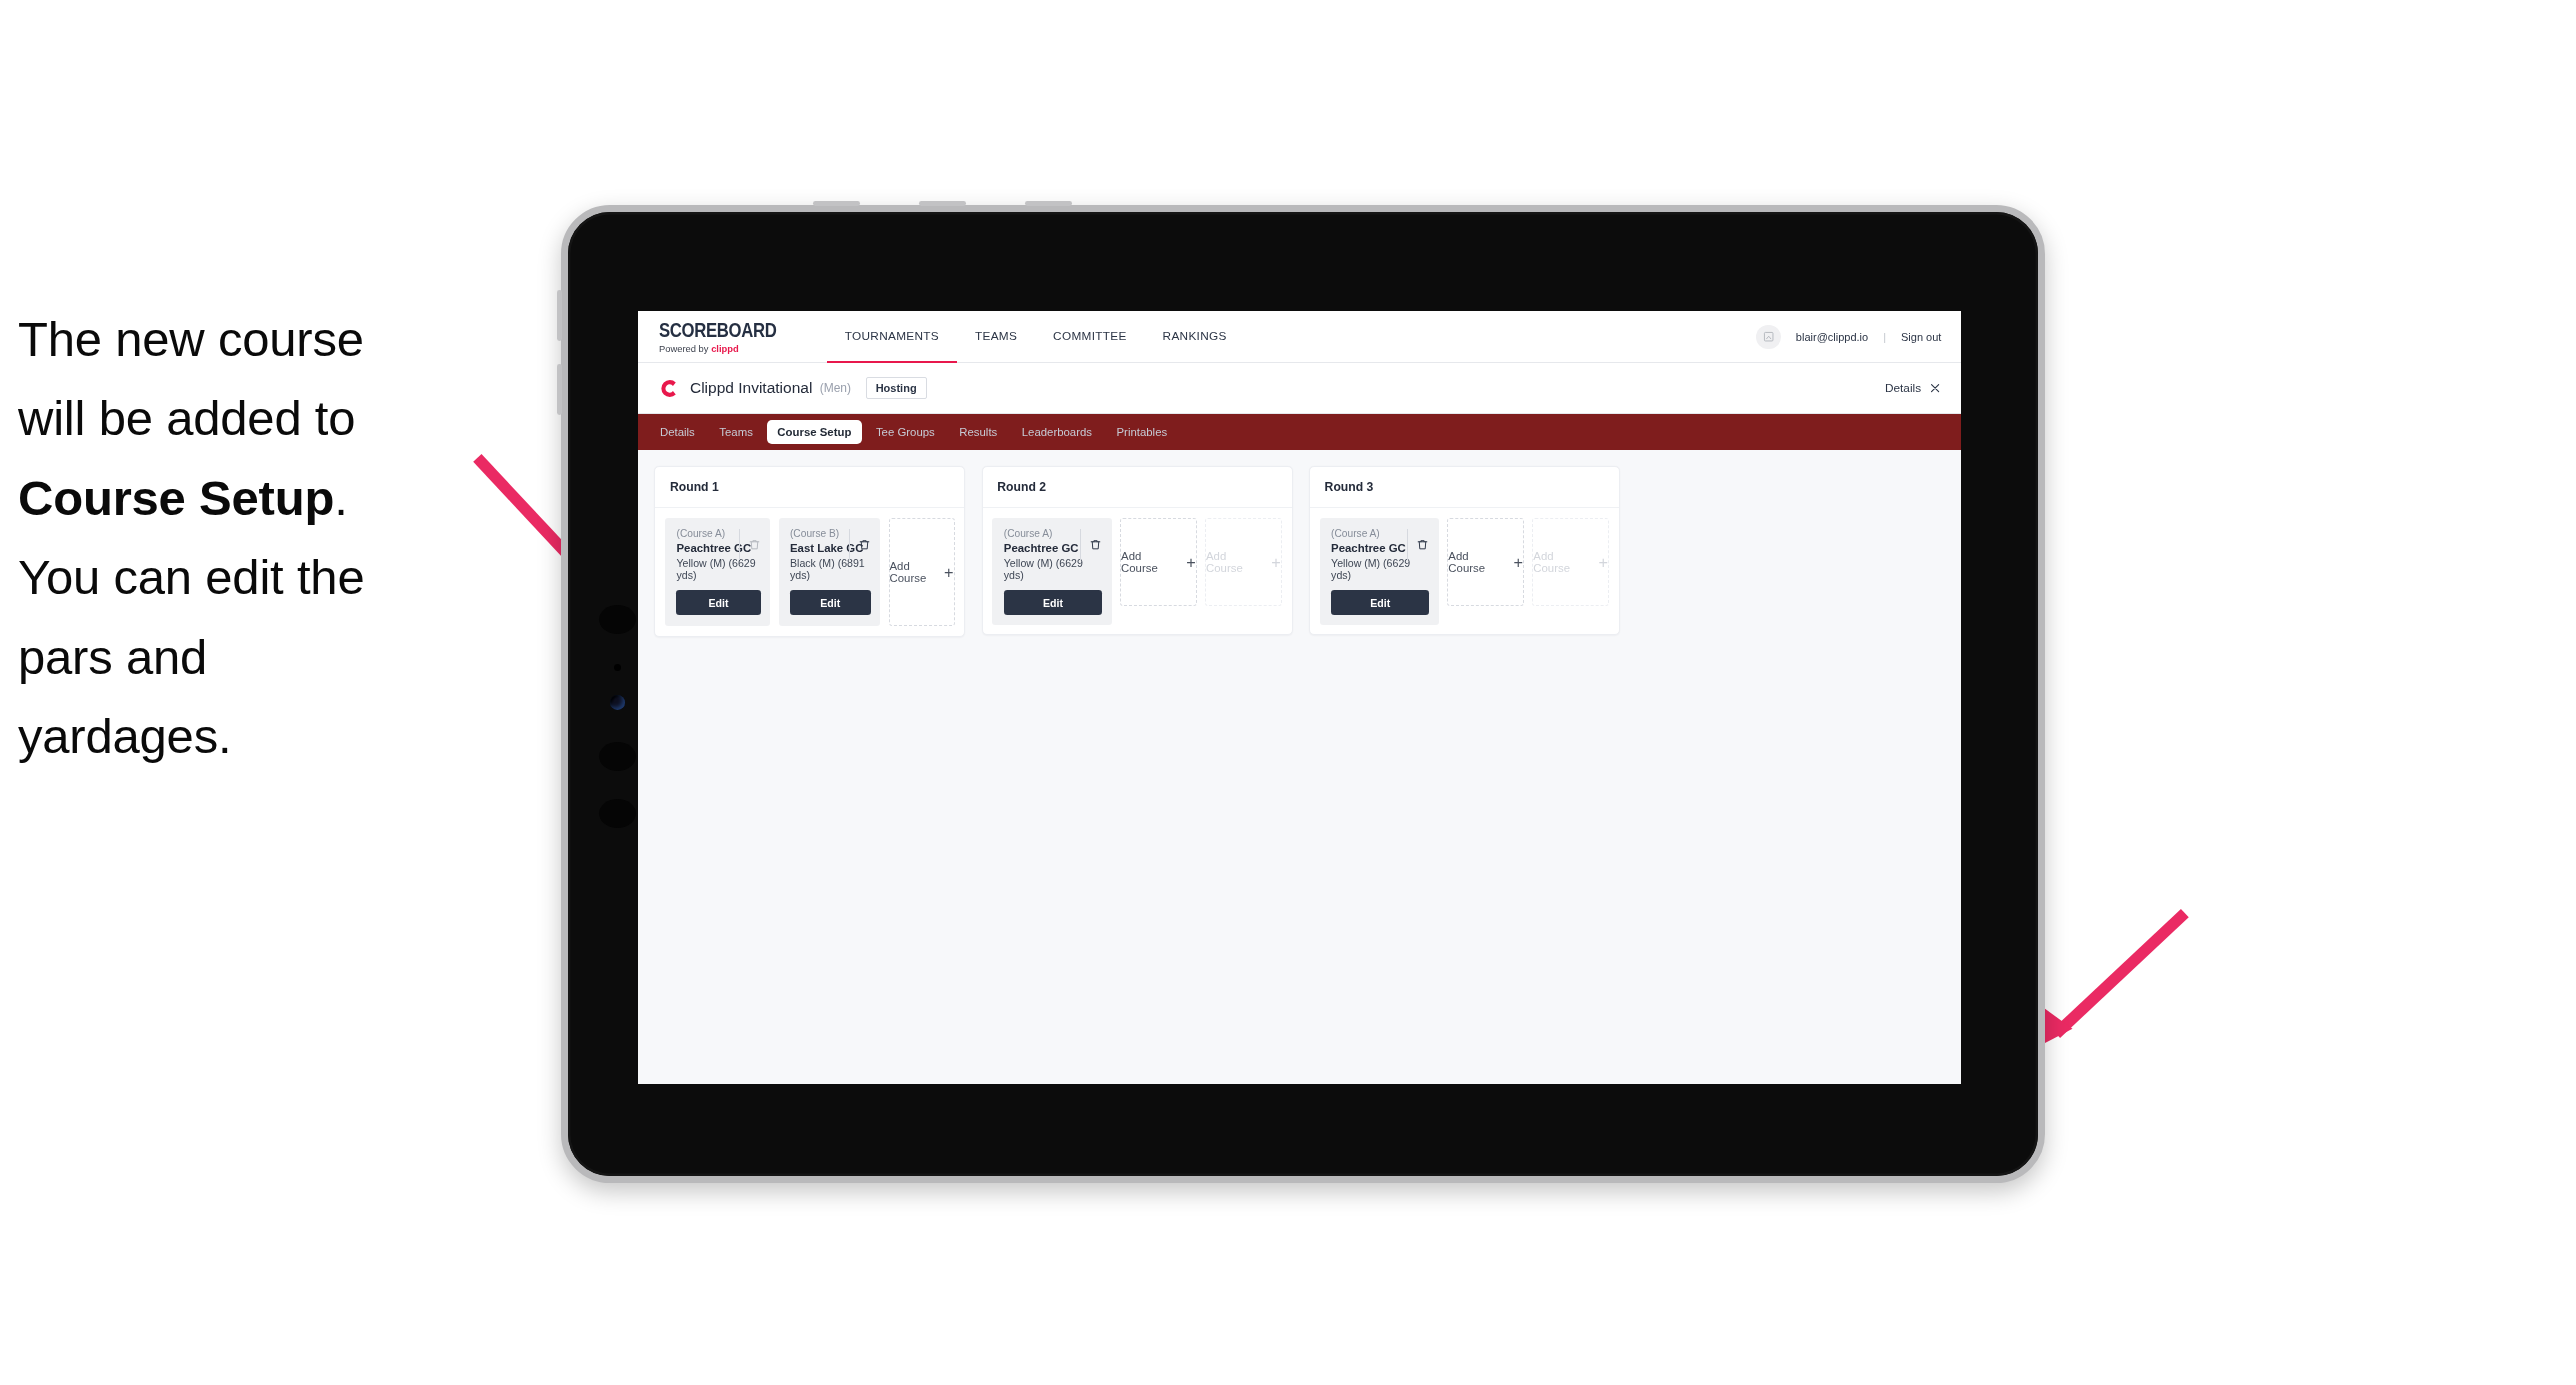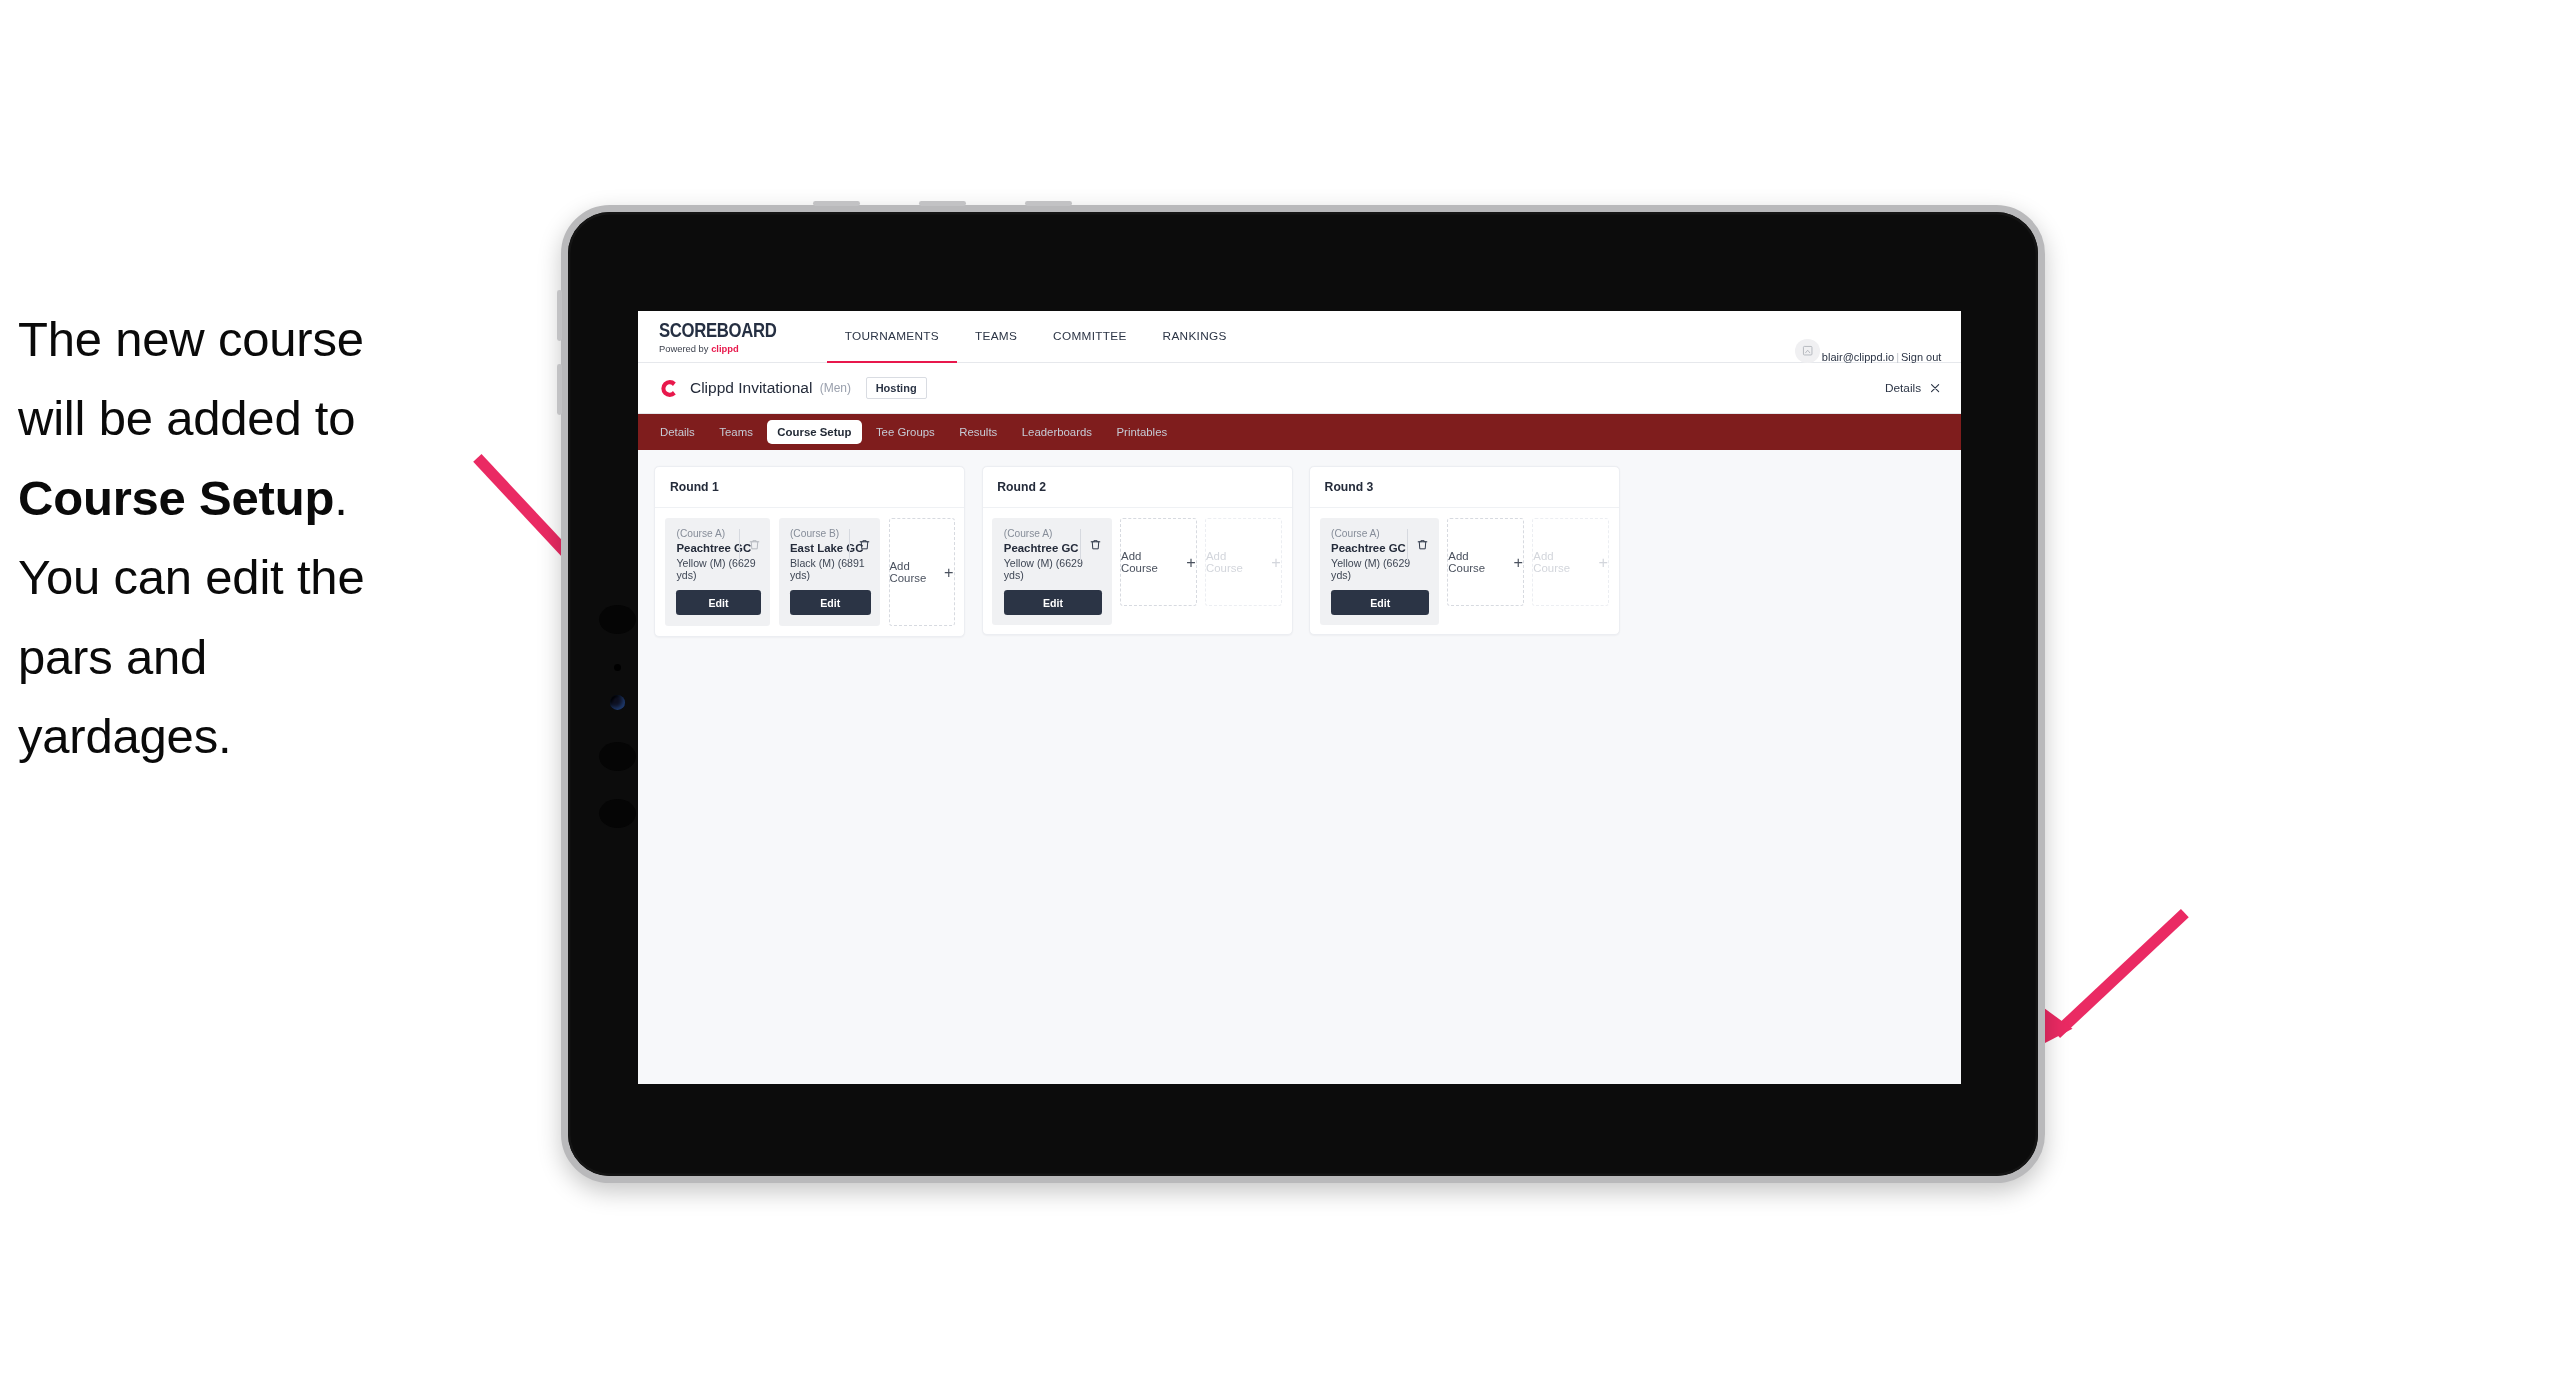--- a/index.html
+++ b/index.html
@@ -96,21 +96,21 @@
   .topnav-item {
     display:flex; align-items:center; padding: 0 18px;
     font-size: 11.8px; letter-spacing:0.3px;
     color:#2b3445; height:52px; cursor:pointer;
     border-bottom: 2.4px solid transparent;
   }
   .topnav-item.active { border-bottom-color:#e8184c; }
 
   #account {
     position:absolute; right: 19.6px; top:0; height:52px;
-    display:flex; align-items:flex-end; gap:2px;
+    display:flex; align-items:center; gap:15px;
     font-size: 11px; color:#2b3445;
   }
   #avatar {
     width:24.5px; height:24.5px; border-radius:50%;
     background:#f0f0f2; display:flex; align-items:center; justify-content:center;
     color:#b3b6bd; font-size:10.6px;
   }
   #account .sep { color:#c4c7ce; }
   #signout { cursor:pointer; }
 

